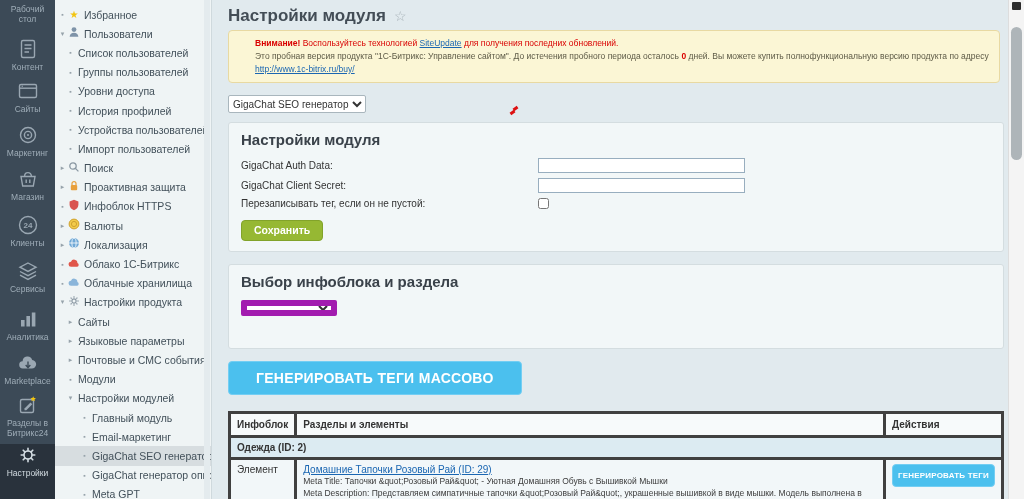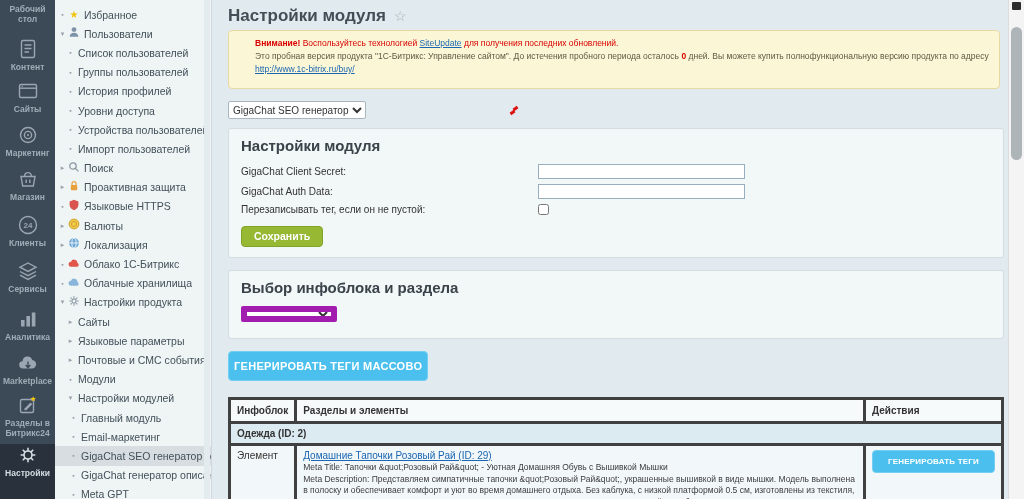--- a/index.html
+++ b/index.html
@@ -2,74 +2,74 @@
 <html><head>
 <meta charset="utf-8">
 <style>
   * { margin:0; padding:0; box-sizing:border-box; }
   html,body { width:1024px; height:499px; overflow:hidden; font-family:"Liberation Sans", sans-serif; }
   .app { position:relative; width:1024px; height:499px; background:#e1eaee; }
 
   
   .sidebar { position:absolute; left:0; top:0; width:55px; height:499px; background:#3c4a57; z-index:5; }
   .sb-item { position:absolute; left:0; width:55px; text-align:center; color:#9fadb8; cursor:pointer; }
-  .sb-item .sb-label { font-size:8.5px; line-height:9.5px; display:block; padding:0 1px;font-weight:bold; }
+  .sb-item .sb-label { font-size:8.5px; line-height:9.5px; display:block; padding:0 1px; }
   .sb-item svg { display:block; margin:0 auto 3px; }
   .sb-item.active { background:#29323c; height:55px; padding-top:0; color:#d4dde3; }
 
   
   .menu { position:absolute; left:55px; top:0; width:157px; height:499px; background:#eff4f5; border-right:1px solid #cfd9dd; padding-top:5px; z-index:4; }
   .menu-scroll { position:absolute; right:1px; top:0; width:6px; height:499px; background:#e4ebee; }
   .mi { height:19.2px; display:flex; align-items:center; font-size:10.5px; color:#42505a; cursor:pointer; white-space:nowrap; overflow:hidden; }
   .mi .mk { width:9px; text-align:center; font-size:7px; color:#97a3ab; flex:0 0 9px; }
   .mi .ic { width:14px; flex:0 0 14px; text-align:center; font-size:10px; line-height:12px; }
   .mi .lb { margin-left:3px; }
   .mi.l0 { padding-left:3px; }
   .mi.l1 { padding-left:11px; }
-  .mi.l2 { padding-left:14px; }
+  .mi.l2 { padding-left:25px; }
   .mi.sel { background:#d7dde0; }
   .star-glyph { color:#f2c40f; }
 
   
   .content { position:absolute; left:212px; top:0; width:796px; height:499px; padding:6px 4px 0 16px; overflow:hidden; }
   .page-head { display:flex; align-items:center; gap:8px; }
   .page-title { font-size:17px; font-weight:600; color:#434d56; }
   .fav-star { font-size:14px; color:#a9b3b9; cursor:pointer; }
 
-  .warnbox { margin-top:4px; width:772px; background:#fbf6d5; border:1px solid #e8d9a2; border-radius:4px; padding:6px 8px 12px 26px; }
+  .warnbox { margin-top:4px; width:772px; background:#fbf6d5; border:1px solid #e8d9a2; border-radius:4px; padding:6px 8px 6px 26px; }
   .warn1 { font-size:8.5px; color:#d90000; line-height:13px; }
   .warn1 b { font-weight:bold; }
   .warn2 { font-size:8.5px; color:#5d5a46; line-height:13px; }
   .warn2 .days { color:#d90000; font-weight:bold; }
   a.lnk { color:#1a66b2; text-decoration:underline; cursor:pointer; }
 
   .module-select { margin-top:12px; width:138px; height:18px; font-size:10px; font-family:"Liberation Sans",sans-serif; color:#333; border:1px solid #a9b6bd; background:#fff; border-radius:2px; }
 
   .panel { margin-top:9px; width:776px; background:#f2f7f8; border:1px solid #d4dde0; border-radius:3px; padding:8px 12px 10px; position:relative; }
   .panel h2 { font-size:15px; font-weight:bold; color:#3a424a; margin-bottom:10px; }
   .frow { display:flex; align-items:center; margin-bottom:5px; }
   .frow .flabel { flex:0 0 297px; font-size:10px; color:#333; }
   .frow input[type=text] { width:207px; height:15px; border:1px solid #98aebf; background:#fff; font-size:10px; padding:0 2px; }
   .frow input[type=checkbox] { width:11px; height:11px; margin:0; }
   .btn-green { margin-top:6px; display:inline-block; background:#96b833; border:1px solid #82a32a; border-radius:4px; color:#fff; font-weight:bold; font-size:10.5px; padding:3px 12px 4px; cursor:pointer; }
 
   .ib-select { width:96px; height:16px; font-size:9.5px; font-family:"Liberation Sans",sans-serif; color:#333; border:6px solid #a21caf; background:#fff; border-radius:2px; }
 
-  .btn-cyan-big { margin-top:12px; display:inline-block; background:#4bc0ee; border:1px solid #73cef3; border-radius:4px; color:#fff; font-weight:bold; font-size:11px; letter-spacing:.3px; padding:8px 5px; cursor:pointer; }
+  .btn-cyan-big { margin-top:12px; display:inline-block; background:#4bc0ee; border:1px solid #73cef3; border-radius:4px; color:#fff; font-weight:bold; font-size:14px; letter-spacing:.3px; padding:8px 27px; cursor:pointer; }
 
   table.ib { margin-top:16px; width:776px; border-collapse:collapse; background:#f4f8fa; }
   table.ib td, table.ib th { border:3px solid #404040; font-size:10px; color:#333; padding:4px 6px; text-align:left; vertical-align:top; }
   table.ib th { font-weight:bold; background:#f7fafb; padding:5px 6px; }
   tr.grp td { font-weight:bold; background:#dcebf2; padding:4px 6px; }
   td.eltype { vertical-align:middle; background:#f2f7f9; }
   td.elcontent { background:#f2f7f9; }
   td.elaction { background:#f2f7f9; padding-top:7px; }
   .meta { font-size:8.5px; line-height:11.5px; color:#3c3c3c; }
   .ellink { font-size:10px; margin-bottom:1px; }
-  .btn-cyan-sm { display:inline-block; background:#4bc0ee; border:1px solid #73cef3; border-radius:4px; color:#fff; font-weight:bold; font-size:8px; letter-spacing:.2px; padding:6px 15px; cursor:pointer; white-space:nowrap; }
+  .btn-cyan-sm { display:inline-block; background:#4bc0ee; border:1px solid #73cef3; border-radius:4px; color:#fff; font-weight:bold; font-size:8px; letter-spacing:.2px; padding:6px 5px; cursor:pointer; white-space:nowrap; }
 
   
   .cursor-mark { position:absolute; left:509px; top:107px; width:10px; height:10px; z-index:9; }
   .cursor-mark i { position:absolute; display:block; background:#dd1111; }
   .cursor-mark i:nth-child(1){ left:4px; top:0; width:5px; height:3px; transform:rotate(-35deg); }
   .cursor-mark i:nth-child(2){ left:1px; top:4px; width:5px; height:3px; transform:rotate(-35deg); }
 
   
   .vscroll { position:absolute; right:0; top:0; width:16px; height:499px; background:#f4f4f4; border-left:1px solid #ddd; z-index:6; }
   .vscroll .thumb { position:absolute; left:2px; top:27px; width:11px; height:133px; background:#aeb5b9; border-radius:6px; }
@@ -179,25 +179,25 @@
     <div class="mi l1">
         <span class="mk">▪</span>
         <span class="lb">Список пользователей</span>
       </div>
     <div class="mi l1">
         <span class="mk">▪</span>
         <span class="lb">Группы пользователей</span>
       </div>
     <div class="mi l1">
         <span class="mk">▪</span>
+        <span class="lb">Уровни доступа</span>
+      </div>
+    <div class="mi l1">
+        <span class="mk">▪</span>
         <span class="lb">История профилей</span>
-      </div>
-    <div class="mi l1">
-        <span class="mk">▪</span>
-        <span class="lb">Уровни доступа</span>
       </div>
     <div class="mi l1">
         <span class="mk">▪</span>
         <span class="lb">Устройства пользователей</span>
       </div>
     <div class="mi l1">
         <span class="mk">▪</span>
         <span class="lb">Импорт пользователей</span>
       </div>
     <div class="mi l0">
@@ -214,21 +214,21 @@
             <path d="M4 5V3.6a2 2 0 014 0V5" fill="none" stroke="#e8a03c" stroke-width="1.2"></path>
             <rect x="2.8" y="5" width="6.4" height="5.2" rx="1" fill="#e8a03c"></rect>
           </svg></span>
       <span class="lb">Проактивная защита</span>
     </div>
     <div class="mi l0">
       <span class="mk">▪</span>
       <span class="ic"><svg width="12" height="12" viewBox="0 0 12 12">
             <path d="M6 .8l4.4 1.6v3.4c0 2.7-1.9 4.5-4.4 5.4C3.5 10.3 1.6 8.5 1.6 5.8V2.4z" fill="#d9534f"></path>
           </svg></span>
-      <span class="lb">Языковые HTTPS</span>
+      <span class="lb">Инфоблок HTTPS</span>
     </div>
     <div class="mi l0">
       <span class="mk">▸</span>
       <span class="ic"><svg width="12" height="12" viewBox="0 0 12 12">
             <circle cx="6" cy="6" r="4.9" fill="#f3cb4a" stroke="#cfa22e"></circle>
             <circle cx="6" cy="6" r="2.6" fill="none" stroke="#cfa22e"></circle>
           </svg></span>
       <span class="lb">Валюты</span>
     </div>
     <div class="mi l0">
@@ -316,35 +316,35 @@
       <div class="warn2"><span>Это пробная версия продукта "1С-Битрикс: Управление сайтом". До истечения пробного периода осталось </span><span class="days">0</span><span> дней. Вы можете купить полнофункциональную версию продукта по адресу </span><a class="lnk">http://www.1c-bitrix.ru/buy/</a></div>
     </div>
 
     <select class="module-select">
       <option>GigaChat SEO генератор тегов</option>
     </select>
 
     <div class="panel">
       <h2>Настройки модуля</h2>
       <div class="frow">
+        <span class="flabel">GigaChat Auth Data:</span>
+        <input type="text" value="" style="">
+      </div>
+      <div class="frow">
         <span class="flabel">GigaChat Client Secret:</span>
-        <input type="text" value="" style="">
-      </div>
-      <div class="frow">
-        <span class="flabel">GigaChat Auth Data:</span>
         <input type="text" value="" style="">
       </div>
       <div class="frow">
         <span class="flabel">Перезаписывать тег, если он не пустой:</span>
         <input type="checkbox" style="">
       </div>
       <span class="btn-green">Сохранить</span>
     </div>
 
-    <div class="panel" style="margin-top:12px; padding-bottom:12px;">
+    <div class="panel" style="margin-top:12px; padding-bottom:28px;">
       <h2>Выбор инфоблока и раздела</h2>
       <select class="ib-select">
         <option>. . Тапочки</option>
       </select>
     </div>
 
     <span class="btn-cyan-big">ГЕНЕРИРОВАТЬ ТЕГИ МАССОВО</span>
 
     <table class="ib">
       <colgroup>

